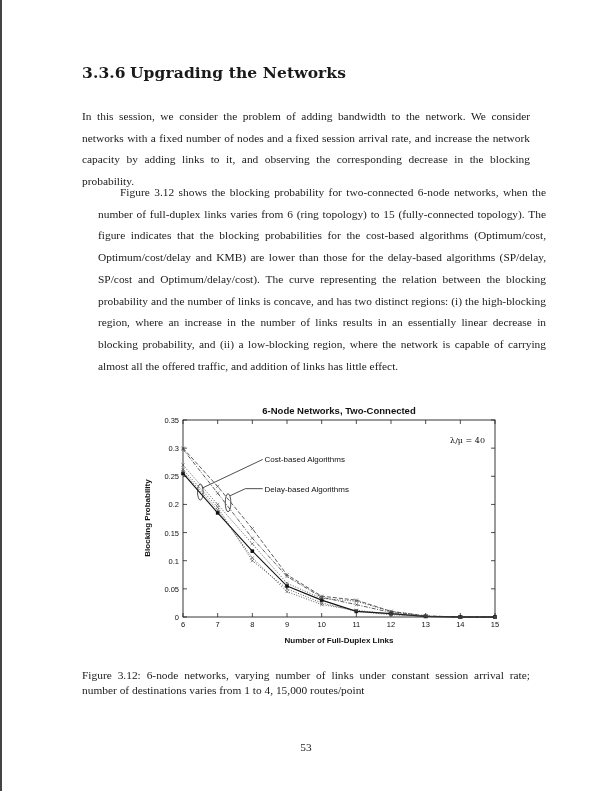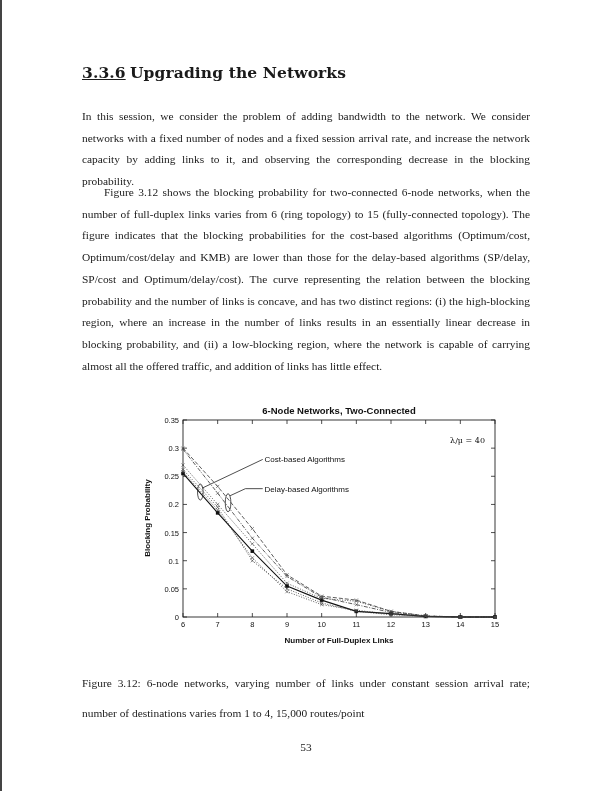--- a/index.html
+++ b/index.html
@@ -6,28 +6,28 @@
   body {
     width: 612px; height: 791px; background: #ffffff; position: relative;
     overflow: hidden; color: #1a1a1a;
     font-family: "DejaVu Serif", "Liberation Serif", serif;
   }
   .edge { position: absolute; left: 0; top: 0; width: 2px; height: 791px; background: #444; }
   .heading {
     position: absolute; left: 82px; top: 63px; font-weight: bold; font-size: 15.5px;
     font-family: "DejaVu Serif", serif; letter-spacing: 0.1px;
   }
-  .heading .num { display: inline-block; width: 48px; text-decoration: underline; }
+  .heading .num { display: inline-block; width: 48px; }
   .para {
     position: absolute; left: 82px; width: 448px; font-size: 11.4px; line-height: 21.7px;
     text-align: justify; font-family: "Liberation Serif", serif;
   }
   .para.p1 { top: 106px; }
-  .para.p2 { top: 182px; text-indent: 22px; }
-  .caption { position: absolute; left: 82px; top: 668px; width: 448px; font-size: 11.4px; line-height: 30px; text-align: justify; font-family: "Liberation Serif", serif; }
+  .para.p2 { top: 182px; text-indent: 22px; margin-left: 16px; }
+  .caption { position: absolute; left: 82px; top: 668px; width: 448px; font-size: 11.4px; line-height: 15px; text-align: justify; font-family: "Liberation Serif", serif; }
   .pagenum { position: absolute; left: 0; width: 612px; top: 741px; text-align: center; font-size: 11.4px; font-family: "Liberation Serif", serif; }
   #chart { position: absolute; left: 130px; top: 400px; }
   .sans { font-family: "Liberation Sans", sans-serif; }
 </style>
 </head>
 <body>
 
 <div class="edge"></div>
 
 <div class="heading">

